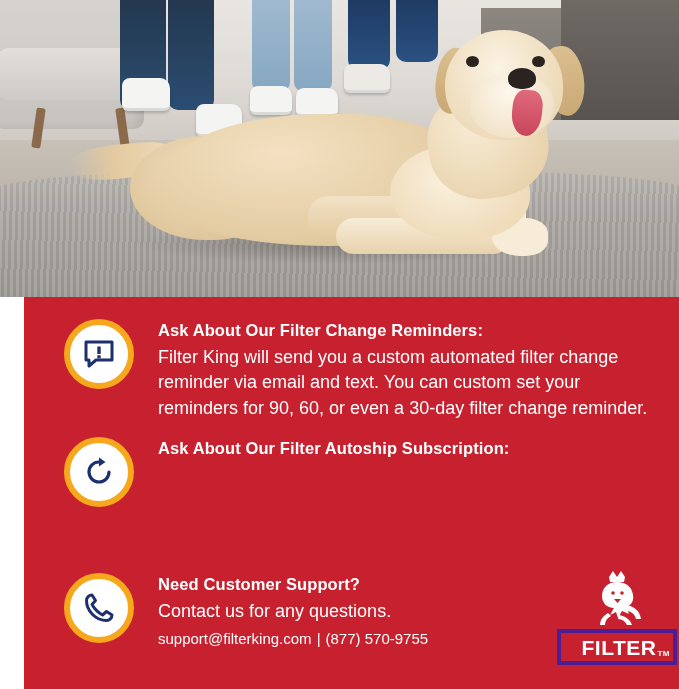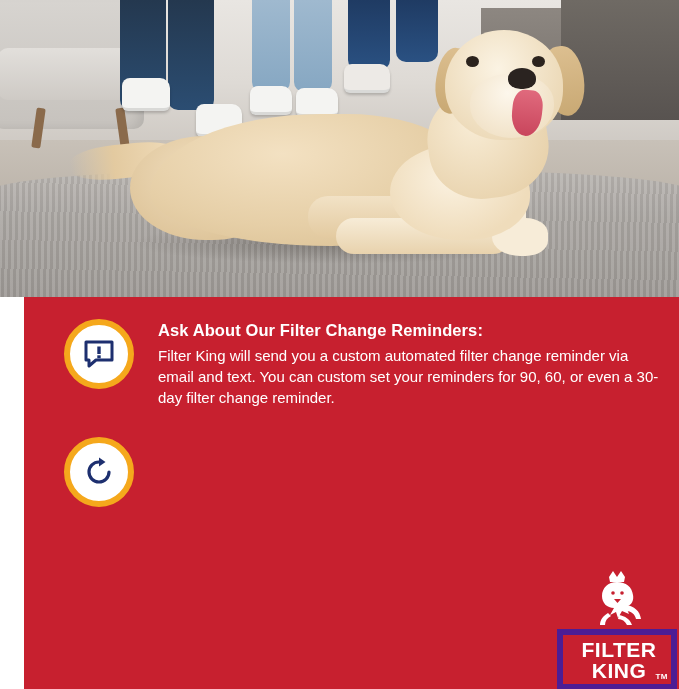--- a/index.html
+++ b/index.html
@@ -251,21 +251,21 @@
   .rtext { flex: 1 1 auto; padding-top: 2px; }
   .rtext h3 {
     margin: 0 0 4px 0;
     font-size: 16.5px;
     font-weight: bold;
     letter-spacing: 0.1px;
     line-height: 1.2;
   }
   .rtext p {
     margin: 0;
-    font-size: 15px;
+    font-size: 18px;
     line-height: 1.42;
     font-weight: normal;
   }
   .rtext p + p { margin-top: 4px; }
 
   .contact-line {
     margin-top: 4px;
     font-size: 15px;
     line-height: 1.4;
   }
@@ -276,21 +276,21 @@
   .logo {
     position: absolute;
     right: 26px;
     top: 272px;
     width: 120px;
     text-align: center;
     color: #ffffff;
   }
   .logo .lion { display: block; margin: 0 auto 2px auto; }
   .logo .wordmark {
-    border: 6px solid #4c1d95;
+    border: 4px solid #4c1d95;
     padding: 4px 2px 3px 6px;
     font-size: 21px;
     font-weight: bold;
     line-height: 1.0;
     letter-spacing: 0.5px;
     position: relative;
   }
   .logo .wordmark .l2 { display: block; }
   .logo .tm {
     font-size: 8px;
@@ -372,40 +372,54 @@
     </div>
 
     <div class="row row-2">
       <div class="icon-badge">
         <svg width="34" height="34" viewBox="0 0 34 34" aria-hidden="true">
           <path d="M27 17 A10 10 0 1 1 17 7" fill="none" stroke="#1d2f6f" stroke-width="3.2" stroke-linecap="round"></path>
           <path d="M17 2.5 L17 11.5 L23.5 7 Z" fill="#1d2f6f"></path>
         </svg>
       </div>
       <div class="rtext">
-      </div>
-    </div>
-
+        <h3>Ask About Our Filter Autoship Subscription:</h3>
+      </div>
+    </div>
+
+    <div class="row row-3">
+      <div class="icon-badge">
+        <svg width="32" height="32" viewBox="0 0 32 32" aria-hidden="true">
+          <path d="M9 3 C6 3 3.5 5.5 3.5 8.5 C3.5 19 13 28.5 23.5 28.5 C26.5 28.5 29 26 29 23 L23.5 19.5 L19.5 23 C16 21 11 16 9 12.5 L12.5 8.5 Z" fill="none" stroke="#1d2f6f" stroke-width="3" stroke-linejoin="round" stroke-linecap="round"></path>
+        </svg>
+      </div>
+      <div class="rtext">
+        <h3>Need Customer Support?</h3>
+        <p>Contact us for any questions.</p>
+        <div class="contact-line">
+          <a class="contact-link" href="#">support@filterking.com</a><span class="sep">|</span><a class="contact-link" href="#">(877) 570-9755</a>
+        </div>
+      </div>
+    </div>
 
     <div class="logo">
       <svg class="lion" width="62" height="58" viewBox="0 0 62 58" aria-hidden="true">
 
         <path d="M23 8 L27 2 L31 8 L35 2 L39 8 L38 13 L24 13 Z" fill="#ffffff"></path>
 
         <path d="M31 13 C22 13 16 19 16 27 C16 34 21 39 28 39 L24 46 L30 43 L32 49 L36 42 L43 45 L40 38 C46 36 48 31 47 26 C46 18 40 13 31 13 Z" fill="#ffffff"></path>
 
         <path d="M40 36 C48 37 54 42 55 50 L50 50 C49 45 45 42 40 42 Z" fill="#ffffff"></path>
         <path d="M22 44 C17 47 14 51 14 56 L19 56 C19 52 21 49 25 47 Z" fill="#ffffff"></path>
         <path d="M33 46 C39 47 44 50 46 56 L41 56 C39 52 36 50 32 50 Z" fill="#ffffff"></path>
 
         <circle cx="27" cy="24" r="1.8" fill="#c7202f"></circle>
         <circle cx="36" cy="24" r="1.8" fill="#c7202f"></circle>
         <path d="M28 30 L35 30 L31.5 34 Z" fill="#c7202f"></path>
       </svg>
       <div class="wordmark">
         <span>FILTER</span>
-        <span class="l2">KING</span>
         <span class="tm">TM</span>
       </div>
     </div>
 
   </div>
 </div>
 
 </body></html>

